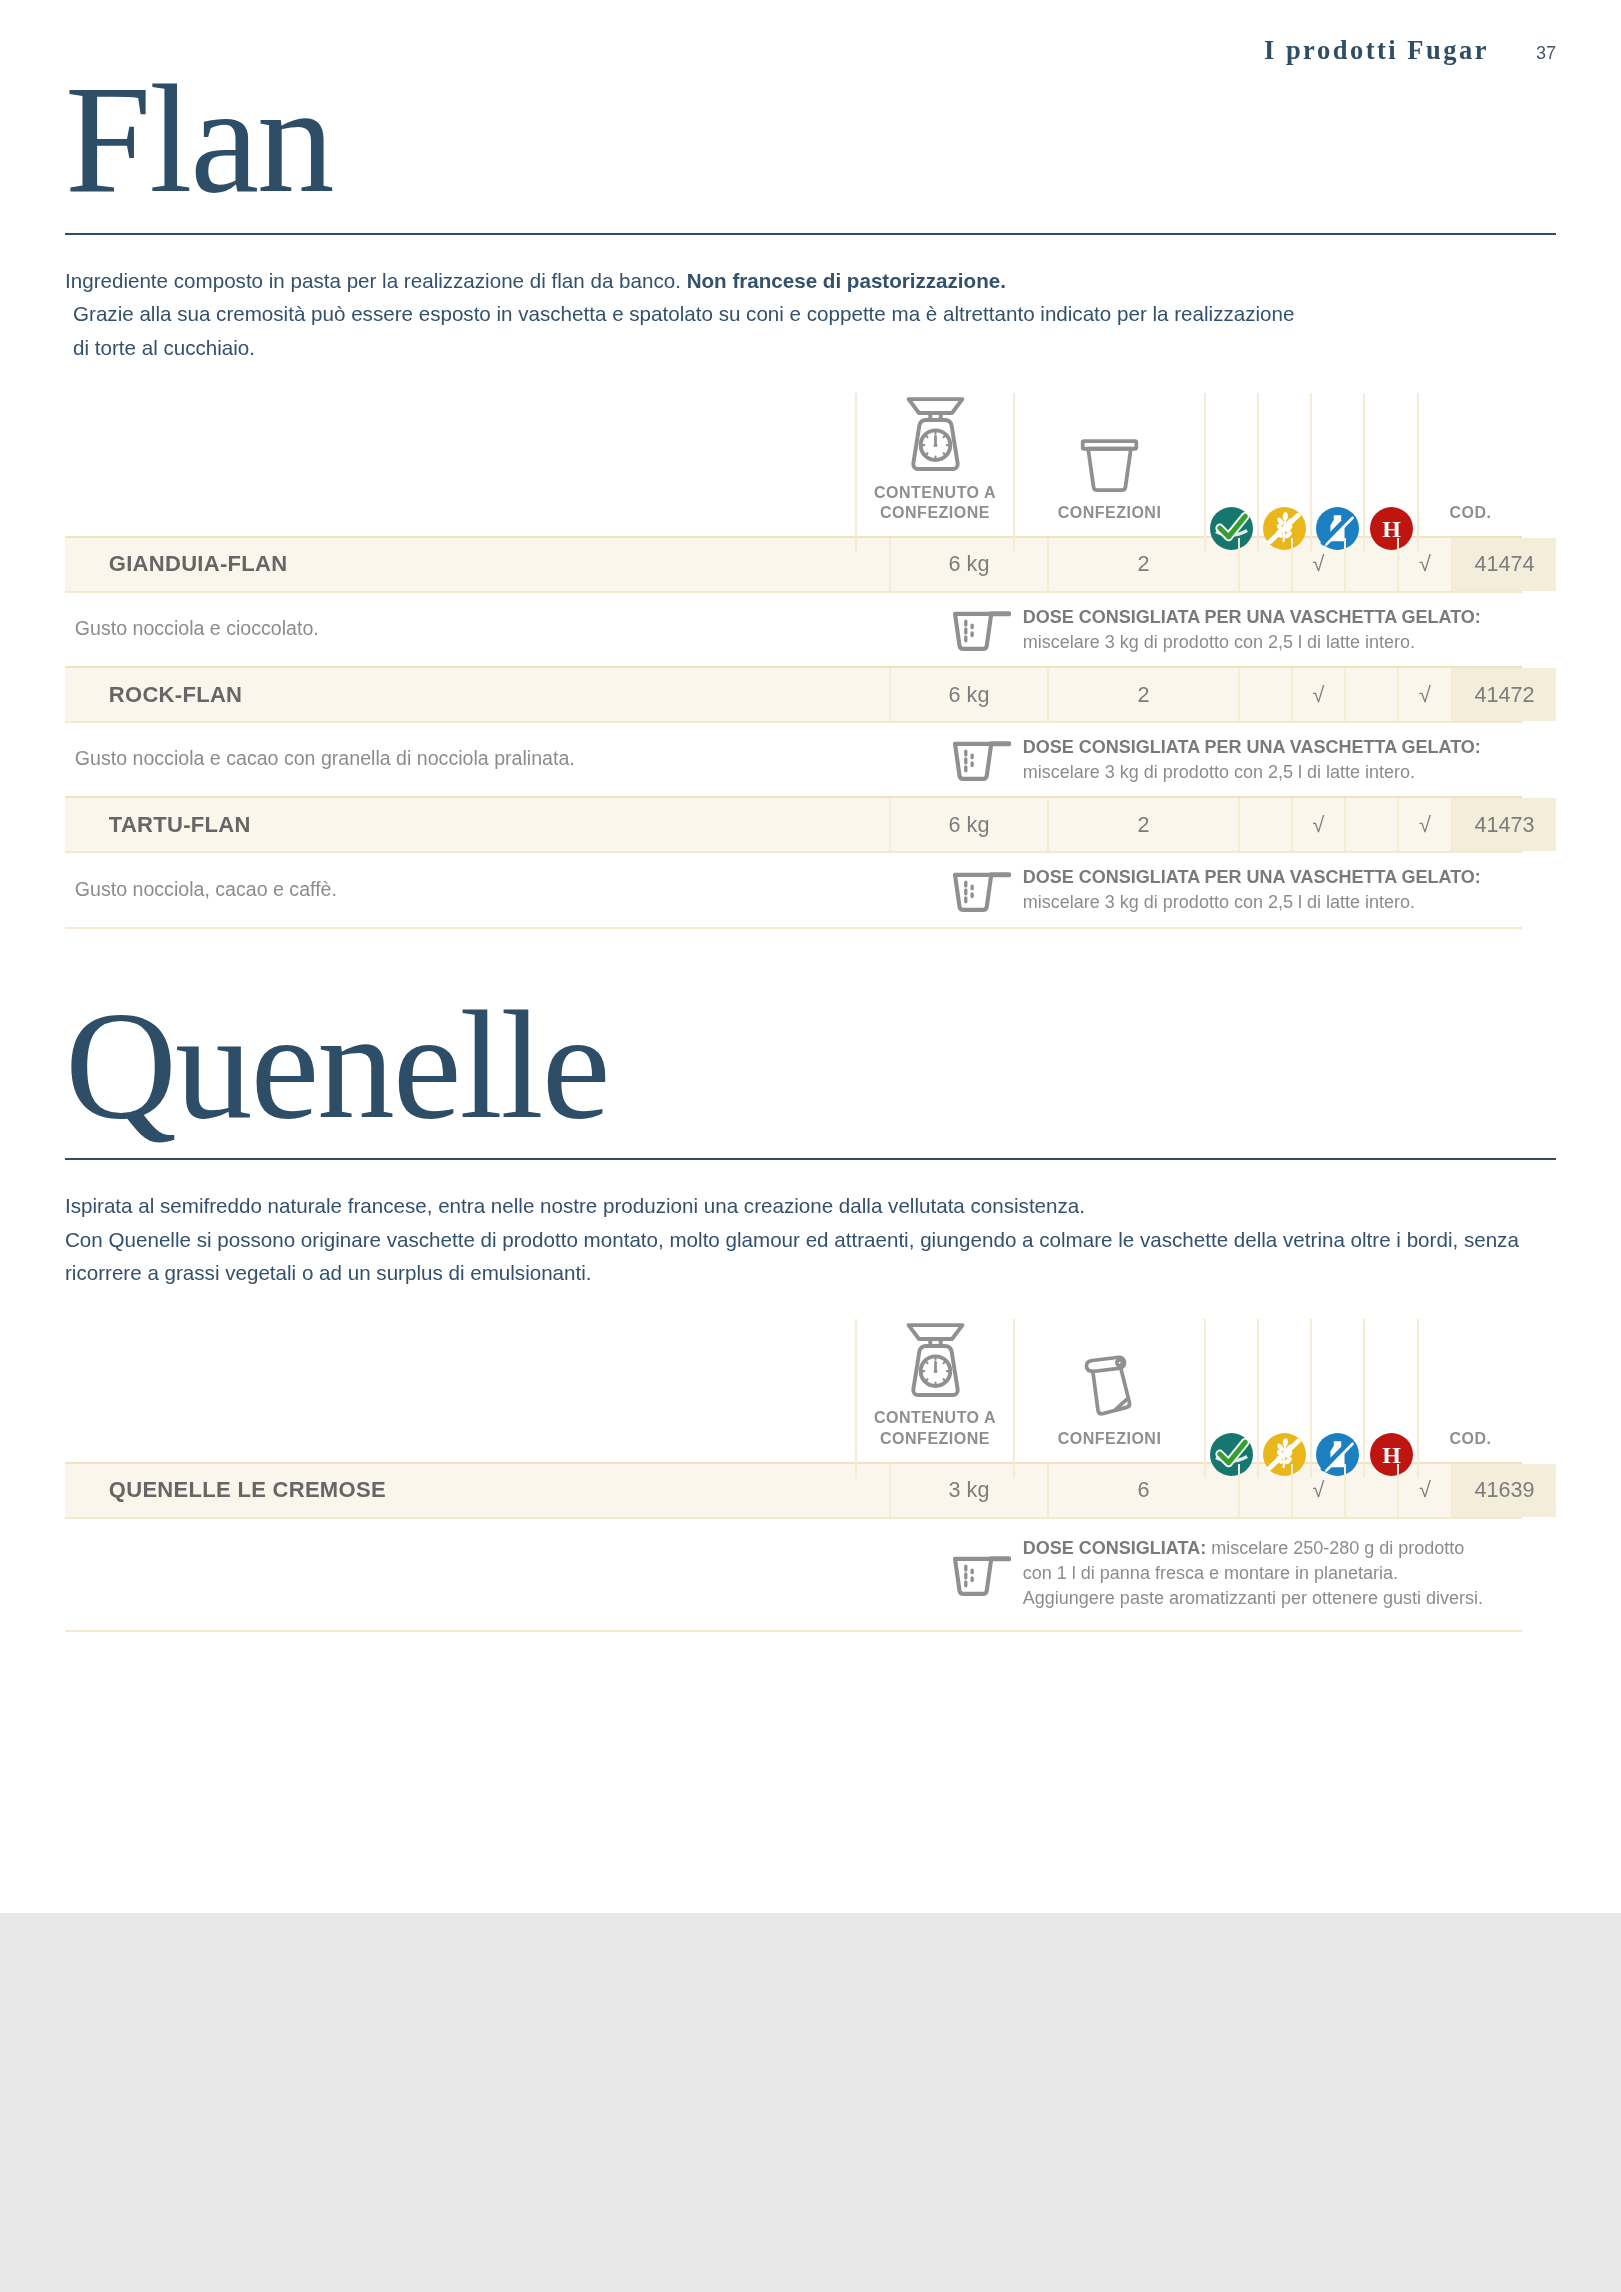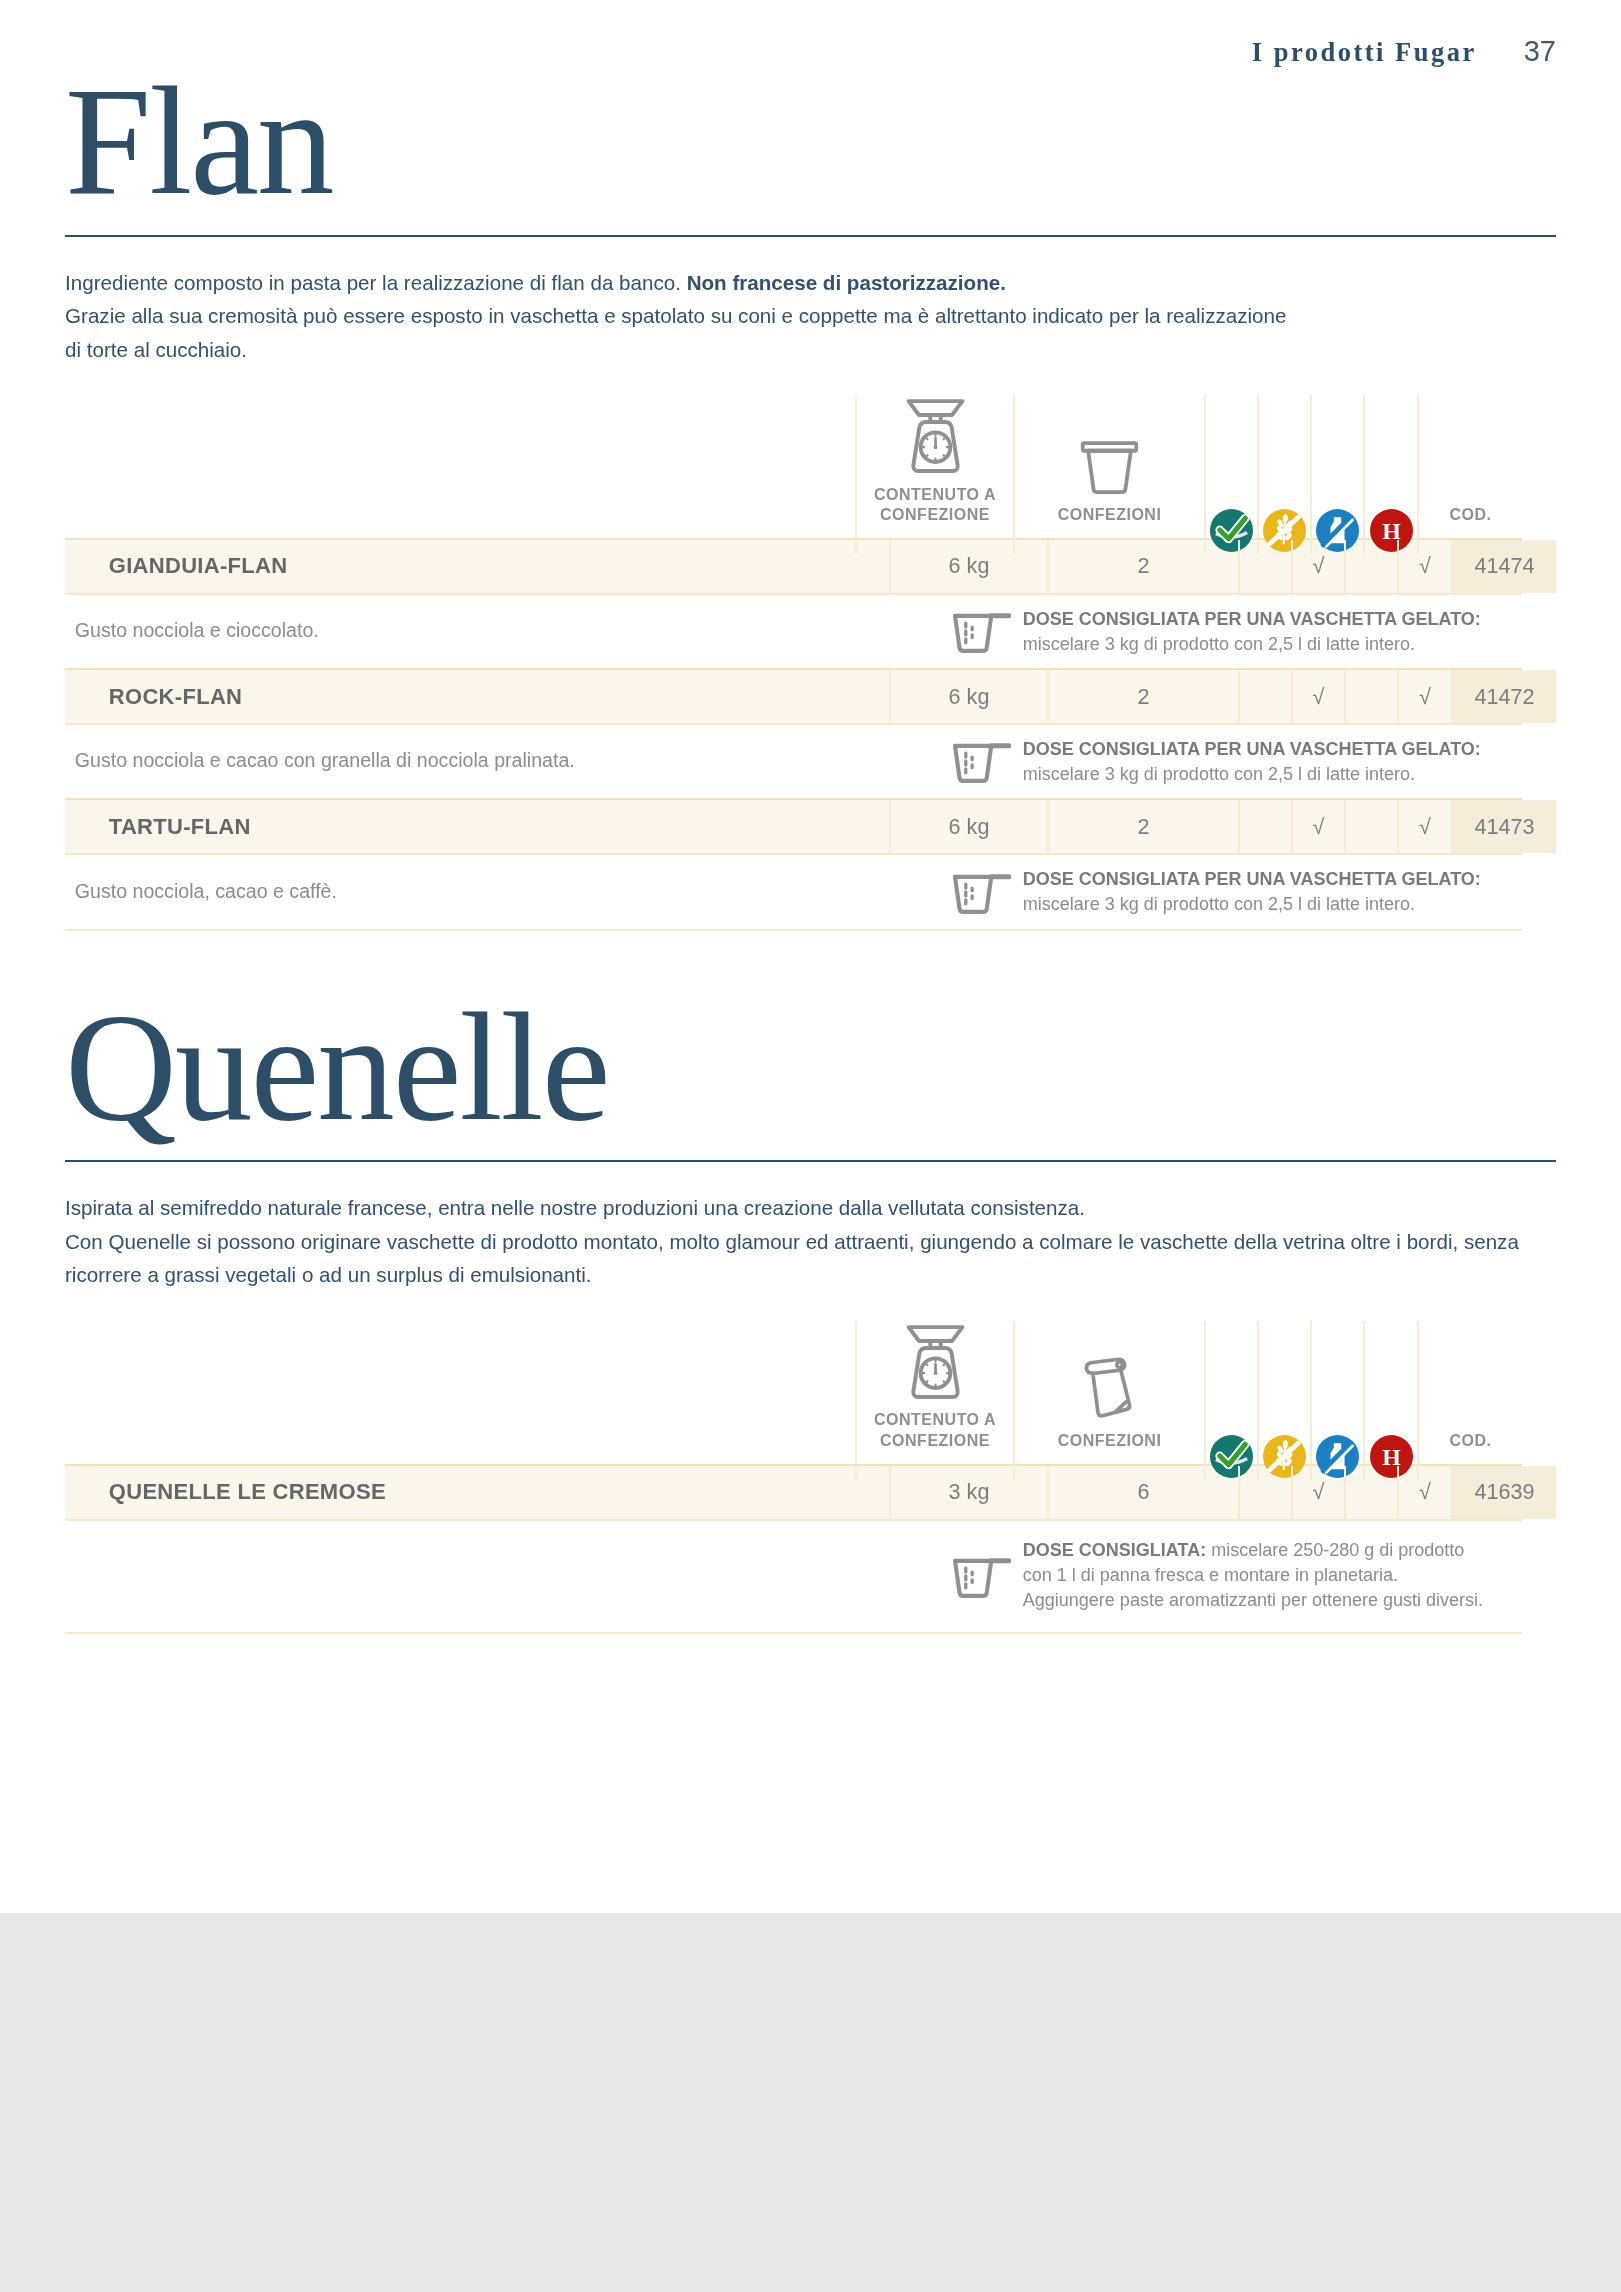--- a/index.html
+++ b/index.html
@@ -9,34 +9,34 @@
     margin:0 auto; overflow:hidden; color:#33506c;
   }
   .content { padding:0 65px; }
 
   
   .page-header { display:flex; justify-content:flex-end; align-items:baseline; gap:47px; padding-top:35px; }
   .page-header .doc-title {
     font-family:"Liberation Serif", serif; font-weight:bold; font-size:26.5px;
     letter-spacing:2.5px; color:#2e4d66;
   }
-  .page-header .page-num { font-size:29px; color:#45586c; }
+  .page-header .page-num { font-size:18px; color:#45586c; }
 
   
   .section { margin-top:0; }
   .section-title {
     font-family:"Liberation Serif", serif; font-weight:normal; color:#2e4d66;
     font-size:155px; line-height:1.0; letter-spacing:-2px; margin-top:-3.9px;
   }
   .title-rule { border:none; border-top:2px solid #2e4d66; margin-top:15.7px; }
 
   .intro { margin-top:29px; font-size:20.6px; line-height:1.62; color:#33506c; }
   .intro .b { font-weight:bold; }
   .intro .line { display:block; }
-  .intro .wrapnarrow { max-width:1240px; }
+  .intro .wrapnarrow { max-width:1240px;margin-left:8px; }
 
   
   .ptable { margin-top:29px; width:1457px; }
   .grid { display:grid; grid-template-columns:790px 158px 191px 53px 53px 53px 54px 105px; }
   .thead { height:143px; align-items:end; }
   .hcell { display:flex; flex-direction:column; align-items:center; justify-content:flex-end; height:100%; padding-bottom:28px; }
   .hcell.vline, .rcell.vline { border-left:2px solid #f5ecd3; }
   .col-label {
     font-size:16px; font-weight:bold; color:#8f8f8f; letter-spacing:0.5px;
     text-align:center; line-height:1.3; margin-top:9.8px;

